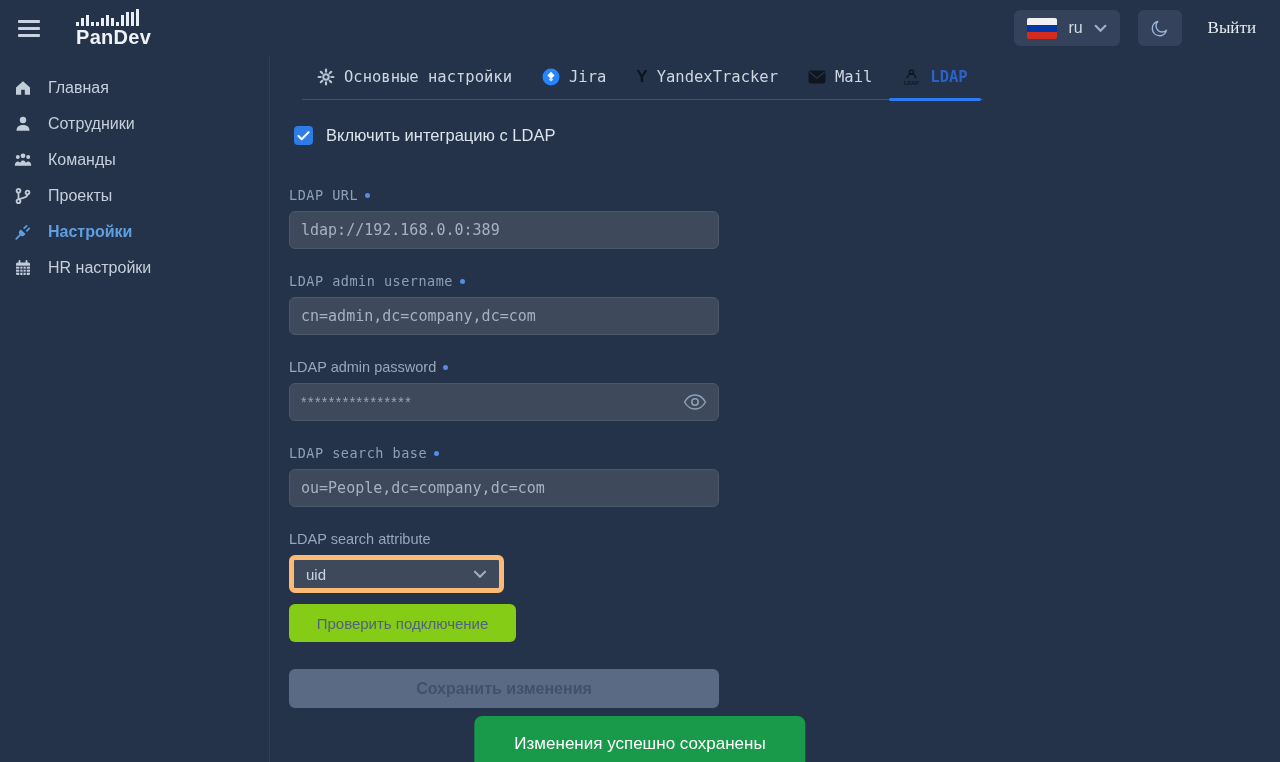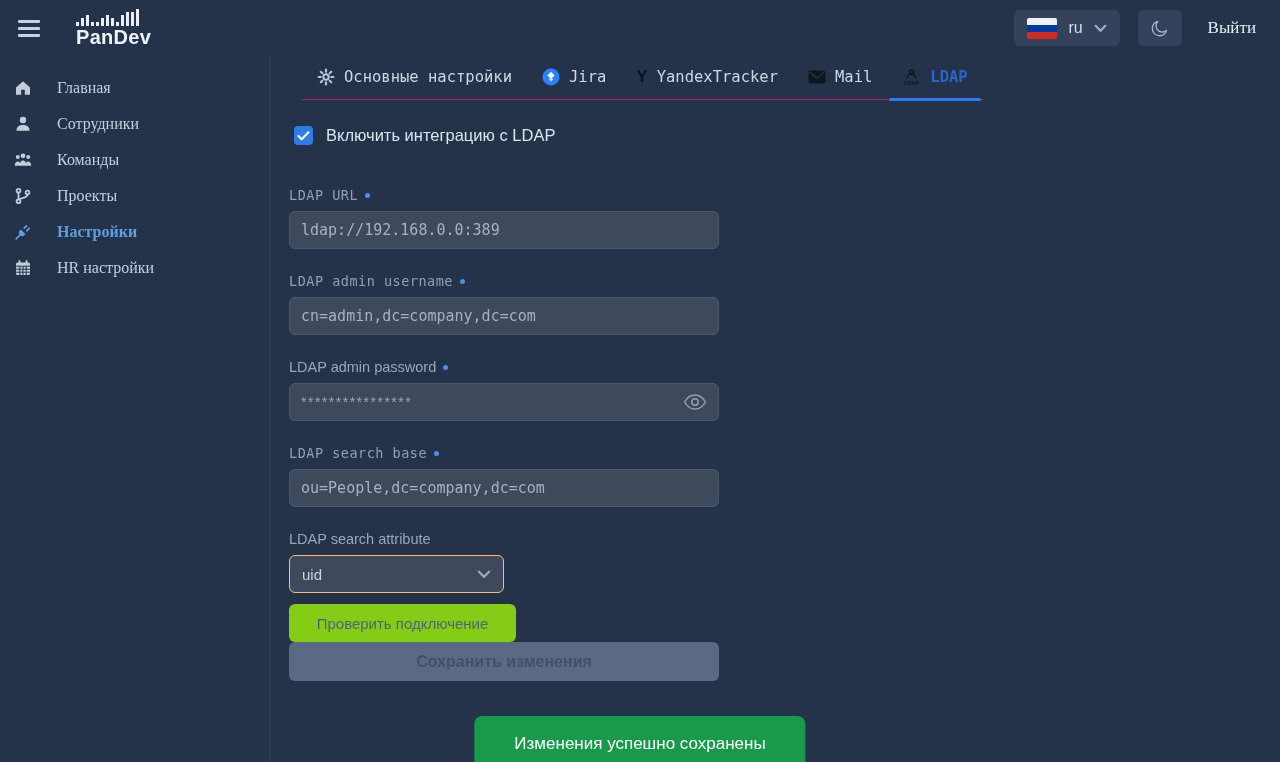--- a/index.html
+++ b/index.html
@@ -23,21 +23,21 @@
   .flag { width:30px; height:21px; border-radius:2px; overflow:hidden; display:flex; flex-direction:column; }
   .flag div { flex:1; }
   .lang-code { font-size:16px; color:#d3dae3; }
   .chev { color:#9fb0c4; display:flex; }
   .moon-btn { width:44px; height:36px; margin-left:18px; background:#35425c; border:none; border-radius:6px; display:flex; align-items:center; justify-content:center; cursor:pointer; }
   .logout { margin-left:26px; margin-right:8px; background:none; border:none; color:#e8edf3; font-size:17px; cursor:pointer; font-family:Liberation Serif, serif; }
 
   
   .shell { display:flex; height:706px; }
   .sidebar { width:270px; border-right:1px solid #2e3e55; padding-top:14px; flex-shrink:0; }
-  .nav-item { display:flex; align-items:center; gap:25px; padding:9px 14px; font-size:16px; color:#c6cfdb; cursor:pointer; font-family:Liberation Serif, serif; }
+  .nav-item { display:flex; align-items:center; gap:16px; padding:9px 14px; font-size:16px; color:#c6cfdb; cursor:pointer; font-family:Liberation Sans, sans-serif; }
   .nav-item .nicon { width:18px; height:18px; display:flex; align-items:center; justify-content:center; flex-shrink:0; color:#c3cdd9; }
   .nav-item.active { color:#5e9fe0; font-weight:bold; }
   .nav-item.active .nicon { color:#5e9fe0; }
 
   .content { flex:1; padding-left:19px; }
 
   
   .tabbar { display:flex; width:max-content; border-bottom:1px solid #be185d; margin-left:13px; }
   .tab { position:relative; display:flex; align-items:center; gap:9px; padding:11px 15px 12px; font-family:"DejaVu Sans Mono",monospace; font-size:15.5px; color:#ced6e0; cursor:pointer; white-space:nowrap; }
   .tab .ticon { display:flex; align-items:center; justify-content:center; }
@@ -56,25 +56,25 @@
   .flabel { display:flex; align-items:center; margin-bottom:8px; }
   .lab-mono { font-family:"DejaVu Sans Mono",monospace; font-size:13.5px; color:#8da0b8; letter-spacing:0.5px; }
   .lab-sans { font-size:14.5px; color:#97a6bb; }
   .req-dot { width:5px; height:5px; border-radius:50%; background:#4f8fe8; display:inline-block; margin-left:7px; }
 
   .txt { width:430px; height:38px; background:#3e4a5c; border:1px solid #4b586b; border-radius:6px; color:#a6b1c1; font-family:"DejaVu Sans Mono",monospace; font-size:15px; padding:0 11px; outline:none; }
   .pw-wrap { position:relative; width:430px; }
   .pw { font-family:"Liberation Sans",sans-serif; font-size:14px; letter-spacing:1.5px; color:#9aa6b6; padding-right:44px; }
   .eye-btn { position:absolute; right:11px; top:8px; width:26px; height:22px; background:none; border:none; cursor:pointer; display:flex; align-items:center; justify-content:center; }
 
-  .select-box { position:relative; width:215px; height:38px; background:#3e4a5c; border:1px solid #fdba74; border-radius:6px; display:flex; align-items:center; padding:0 12px; color:#ccd4de; font-size:15px; cursor:pointer; }
+  .select-box { position:relative; width:215px; height:38px; background:#3e4a5c; border:5px solid #fdba74; border-radius:6px; display:flex; align-items:center; padding:0 12px; color:#ccd4de; font-size:15px; cursor:pointer; }
   .select-box .chev { position:absolute; right:12px; }
 
   .btn-test { margin-top:11px; width:227px; height:38px; background:#84cc16; border:none; border-radius:6px; color:#51627e; font-size:15px; cursor:pointer; font-family:Liberation Sans, sans-serif; }
-  .btn-save { width:430px; height:39px; background:#5b6a84; border:none; border-radius:6px; color:#41506b; font-size:16px; font-weight:bold; cursor:pointer; font-family:inherit; }
+  .btn-save { margin-top:27px; width:430px; height:39px; background:#5b6a84; border:none; border-radius:6px; color:#41506b; font-size:16px; font-weight:bold; cursor:pointer; font-family:inherit; }
 
   
   .toast { position:fixed; left:50%; transform:translateX(-50%); bottom:-10px; height:56px; background:#189a4a; border-radius:8px; color:#ffffff; font-size:17px; display:flex; align-items:center; padding:0 40px; white-space:nowrap; }
 </style>
 </head>
 <body>
 
 <div class="header">
   <button class="burger">
     <span></span>

